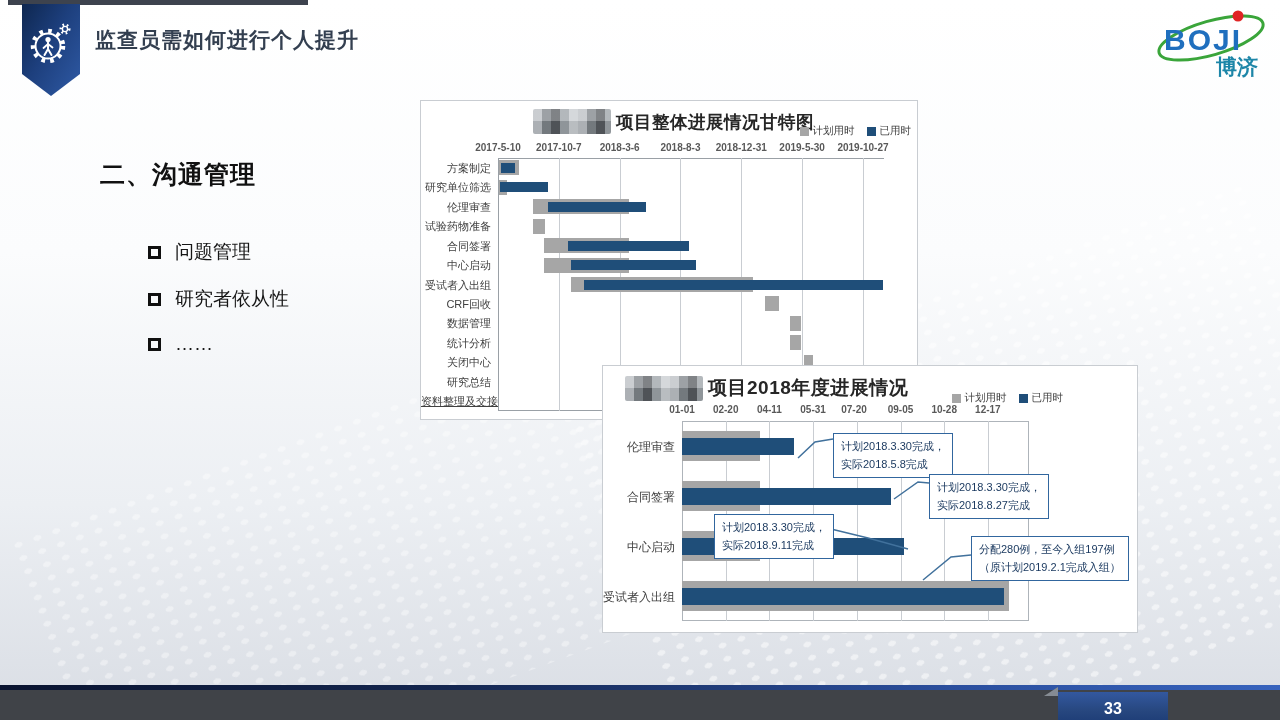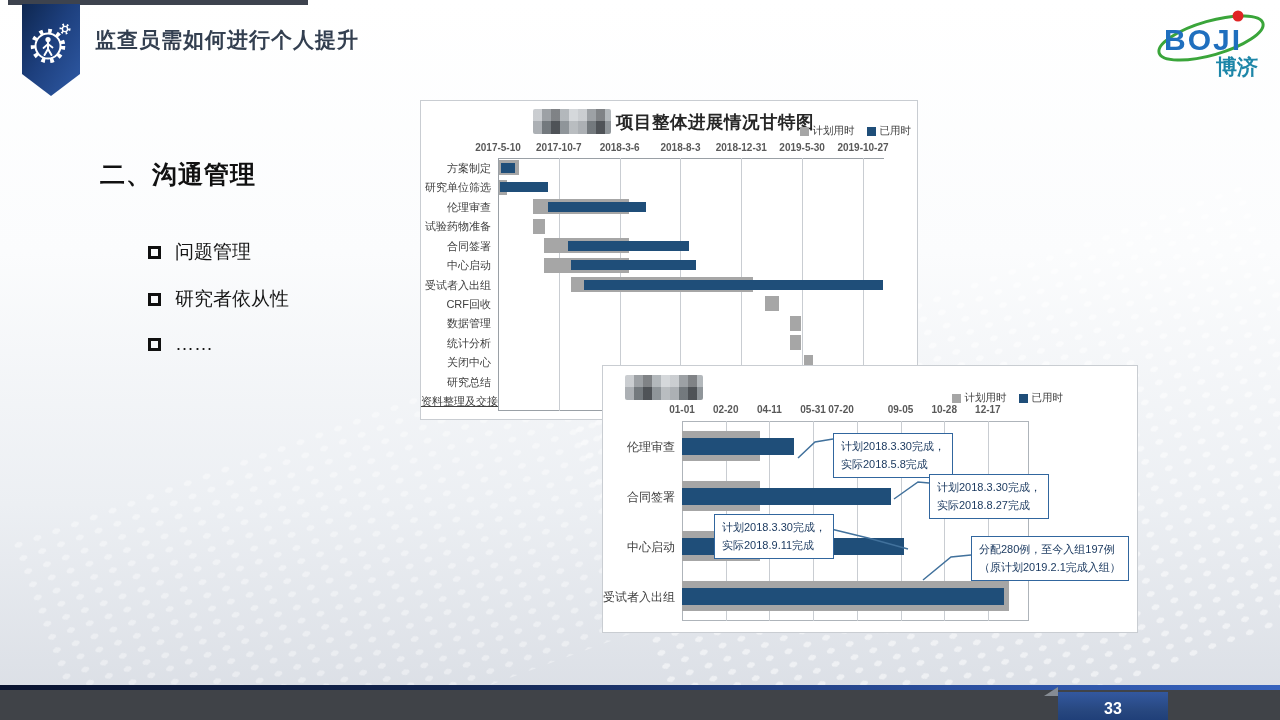--- a/index.html
+++ b/index.html
@@ -202,20 +202,21 @@
       <div class="gbar" style="left: 126.881px; width: 98.1391px; top: 100.654px; height: 10px; background: rgb(31, 78, 121);"></div>
       <div class="gbar" style="left: 147.157px; width: 120.849px; top: 139.577px; height: 10px; background: rgb(31, 78, 121);"></div>
       <div class="gbar" style="left: 149.996px; width: 125.31px; top: 159.038px; height: 10px; background: rgb(31, 78, 121);"></div>
       <div class="gbar" style="left: 162.973px; width: 299.284px; top: 178.5px; height: 10px; background: rgb(31, 78, 121);"></div>
     </div>
 </div>
 
 <div id="chart2" class="chart">
   <div class="ctitle">
     <span class="mosaic"></span>
+    <span class="ctitle-text">项目2018年度进展情况</span>
   </div>
   <div class="legend">
       <span class="litem">
         <span class="swatch" style="background: rgb(166, 166, 166);"></span>
         <span>计划用时</span>
       </span>
       <span class="litem">
         <span class="swatch" style="background: rgb(31, 78, 121);"></span>
         <span>已用时</span>
       </span>
@@ -223,21 +224,21 @@
   <div class="plotwrap">
       <div class="frame2" style="left: 79px; top: 55px; width: 347px; height: 200px;"></div>
       <div class="tick-label" style="left: 79px; top: 38px;">01-01</div>
       <div class="gridline" style="left: 122.7px; top: 55px; height: 200px;"></div>
       <div class="tick-label" style="left: 122.7px; top: 38px;">02-20</div>
       <div class="gridline" style="left: 166.4px; top: 55px; height: 200px;"></div>
       <div class="tick-label" style="left: 166.4px; top: 38px;">04-11</div>
       <div class="gridline" style="left: 210.1px; top: 55px; height: 200px;"></div>
       <div class="tick-label" style="left: 210.1px; top: 38px;">05-31</div>
       <div class="gridline" style="left: 253.8px; top: 55px; height: 200px;"></div>
-      <div class="tick-label" style="left: 238px; top: 38px;">07-20</div>
+      <div class="tick-label" style="left: 251px; top: 38px;">07-20</div>
       <div class="gridline" style="left: 297.5px; top: 55px; height: 200px;"></div>
       <div class="tick-label" style="left: 297.5px; top: 38px;">09-05</div>
       <div class="gridline" style="left: 341.2px; top: 55px; height: 200px;"></div>
       <div class="tick-label" style="left: 341.2px; top: 38px;">10-28</div>
       <div class="gridline" style="left: 384.9px; top: 55px; height: 200px;"></div>
       <div class="tick-label" style="left: 384.9px; top: 38px;">12-17</div>
       <div class="cat-label" style="left: 0px; width: 72px; top: 73px;">伦理审查</div>
       <div class="cat-label" style="left: 0px; width: 72px; top: 123px;">合同签署</div>
       <div class="cat-label" style="left: 0px; width: 72px; top: 173px;">中心启动</div>
       <div class="cat-label" style="left: 0px; width: 72px; top: 223px;">受试者入出组</div>

